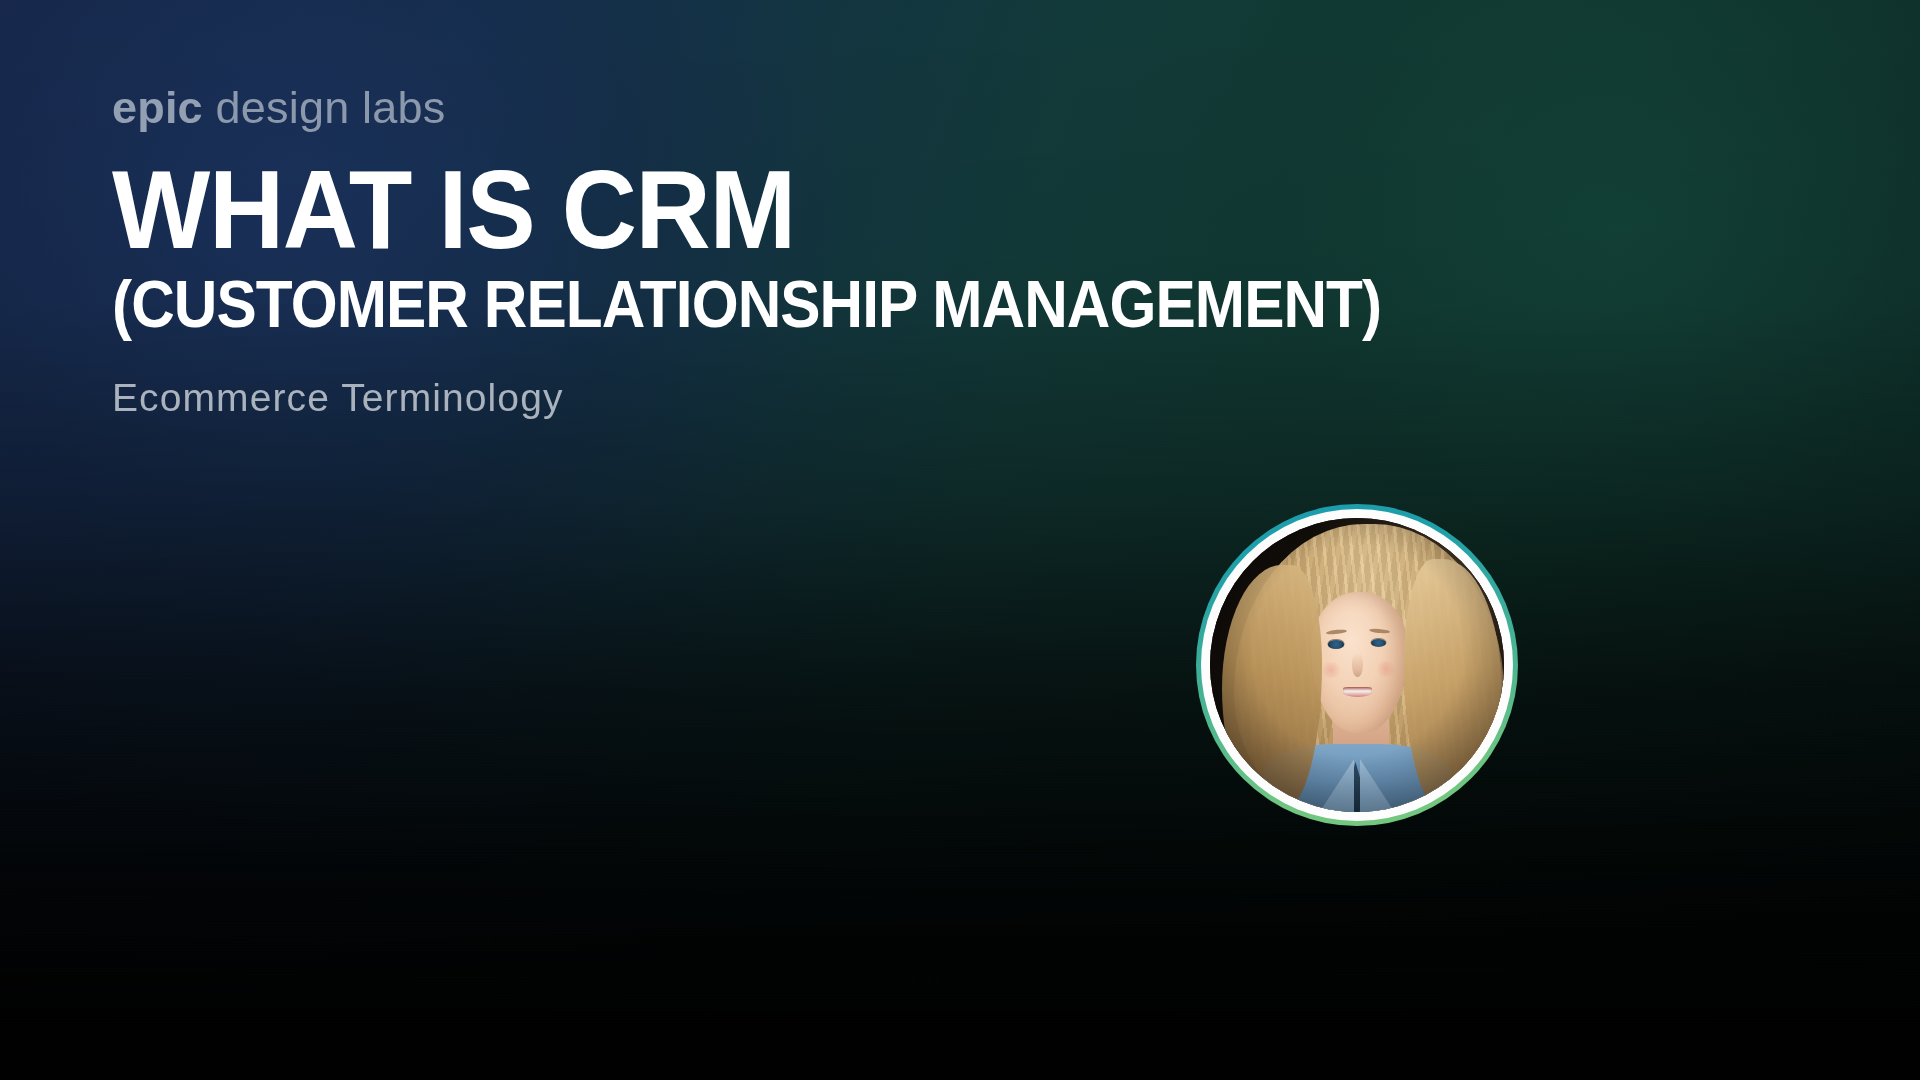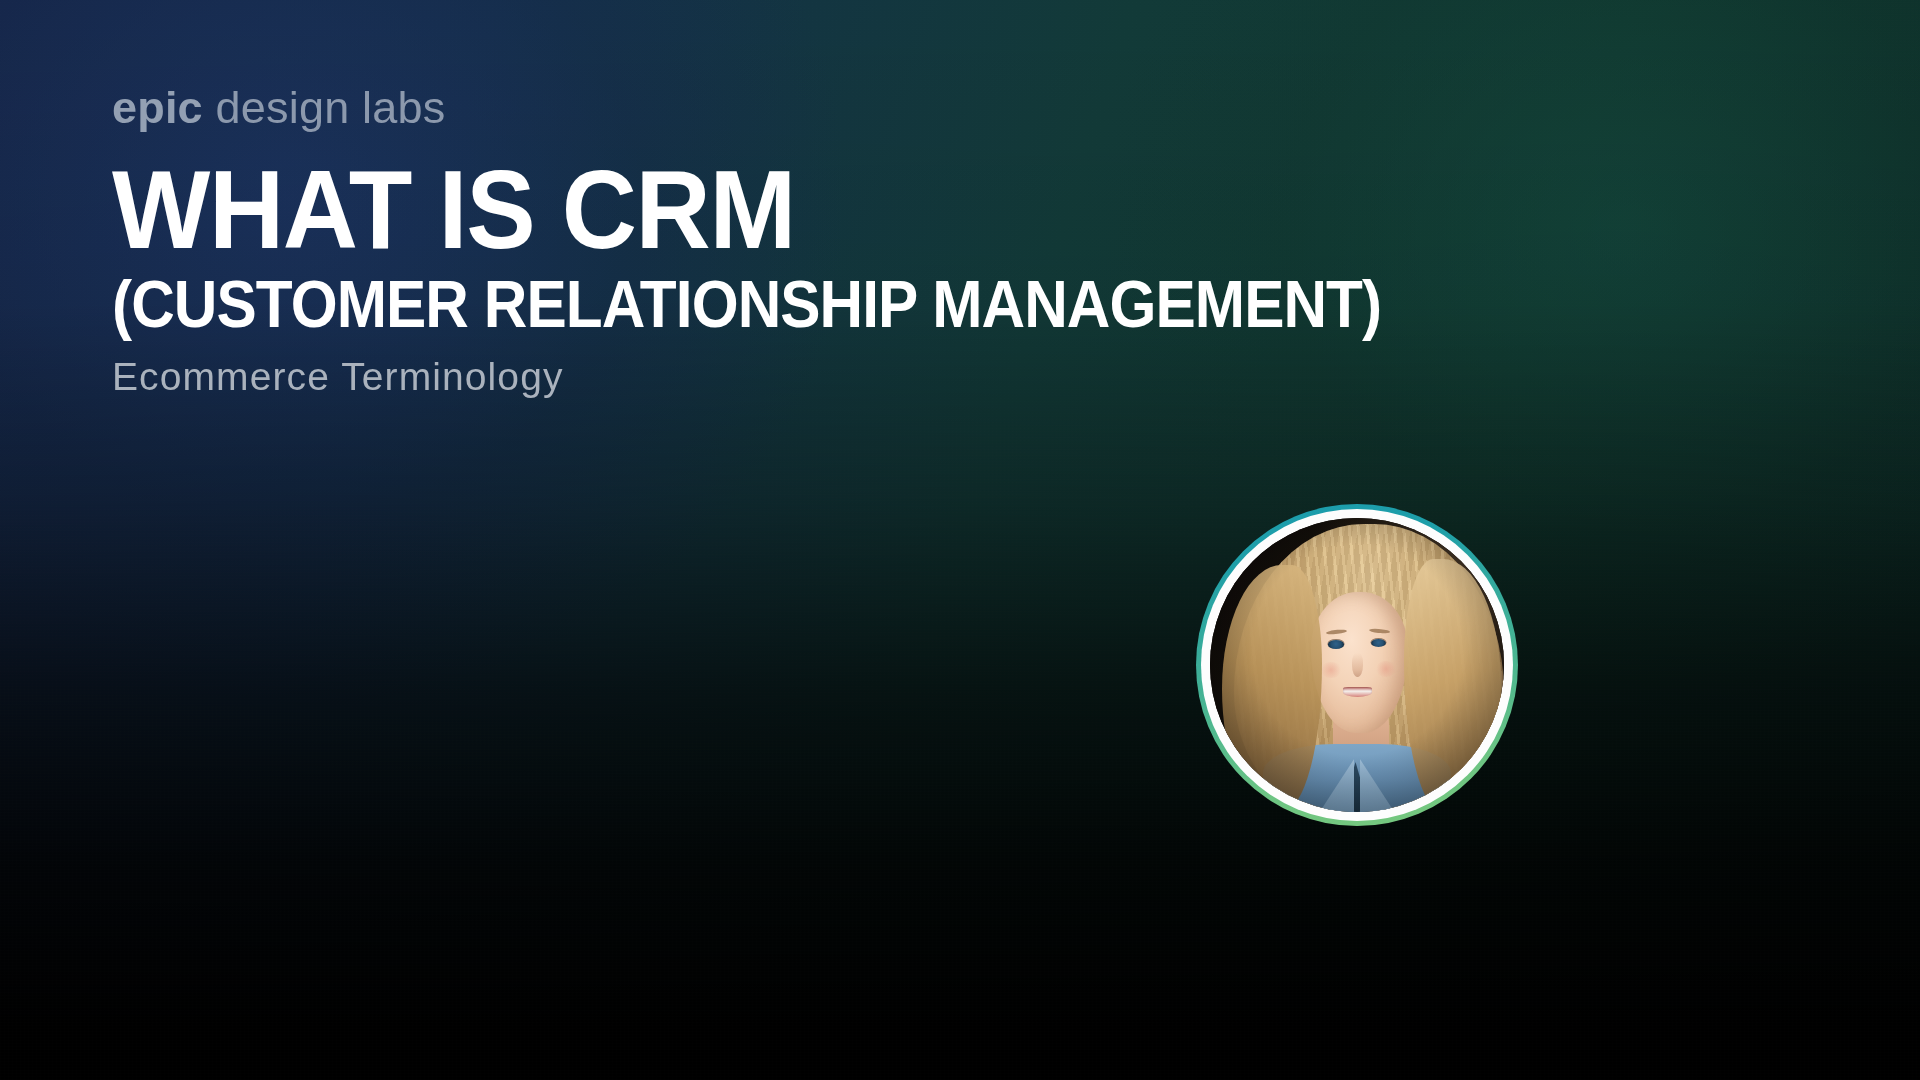--- a/index.html
+++ b/index.html
@@ -92,21 +92,21 @@
     font-size:67px;
     line-height:1.02;
     letter-spacing:-1px;
     transform:scaleX(0.90);
     transform-origin:left center;
     white-space:nowrap;
     margin-top:6px;
   }
 
   .tagline {
-    margin-top:17px;
+    margin-top:38px;
     color:#aab2bd;
     font-size:39px;
     font-weight:400;
     letter-spacing:1.1px;
     white-space:nowrap;
   }
 
   
   .avatar-wrap {
     position:absolute;

